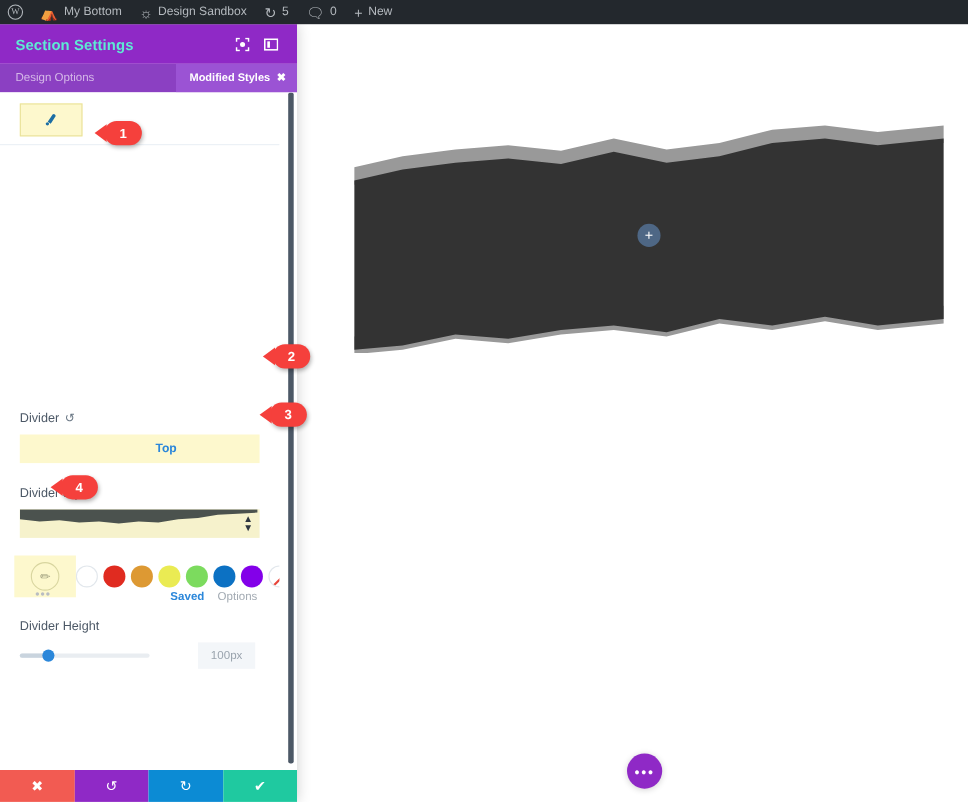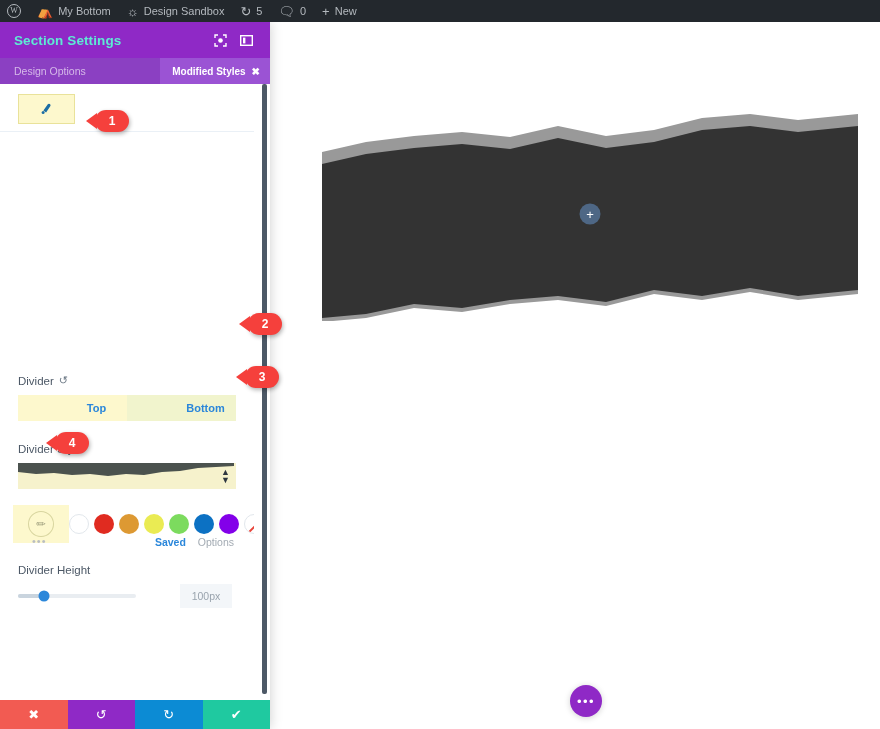--- a/index.html
+++ b/index.html
@@ -368,21 +368,20 @@
     <div class="panel-scroll">
 
       <div class="spacer-block"></div>
 
       <div class="field-label">
         <span>Divider</span>
         <span class="reset-icon">↺</span>
       </div>
       <div class="seg-group">
         <div class="seg-btn seg-active">Top</div>
-        <div class="seg-btn seg-inactive">Bottom</div>
       </div>
 
       <div class="field-label">Divider Style</div>
       <div class="style-select">
         <svg width="218" height="26" viewBox="0 0 218 26">
           <path d="M0 9 L18 11 L36 10 L54 12 L72 11 L90 13 L108 11 L126 12 L144 9 L162 8 L180 5 L198 4 L216 3 L216 0 L0 0 Z" fill="#4b524e"></path>
         </svg>
         <span class="sel-arrows">
           <span>▲</span>
             <span>▼</span>

